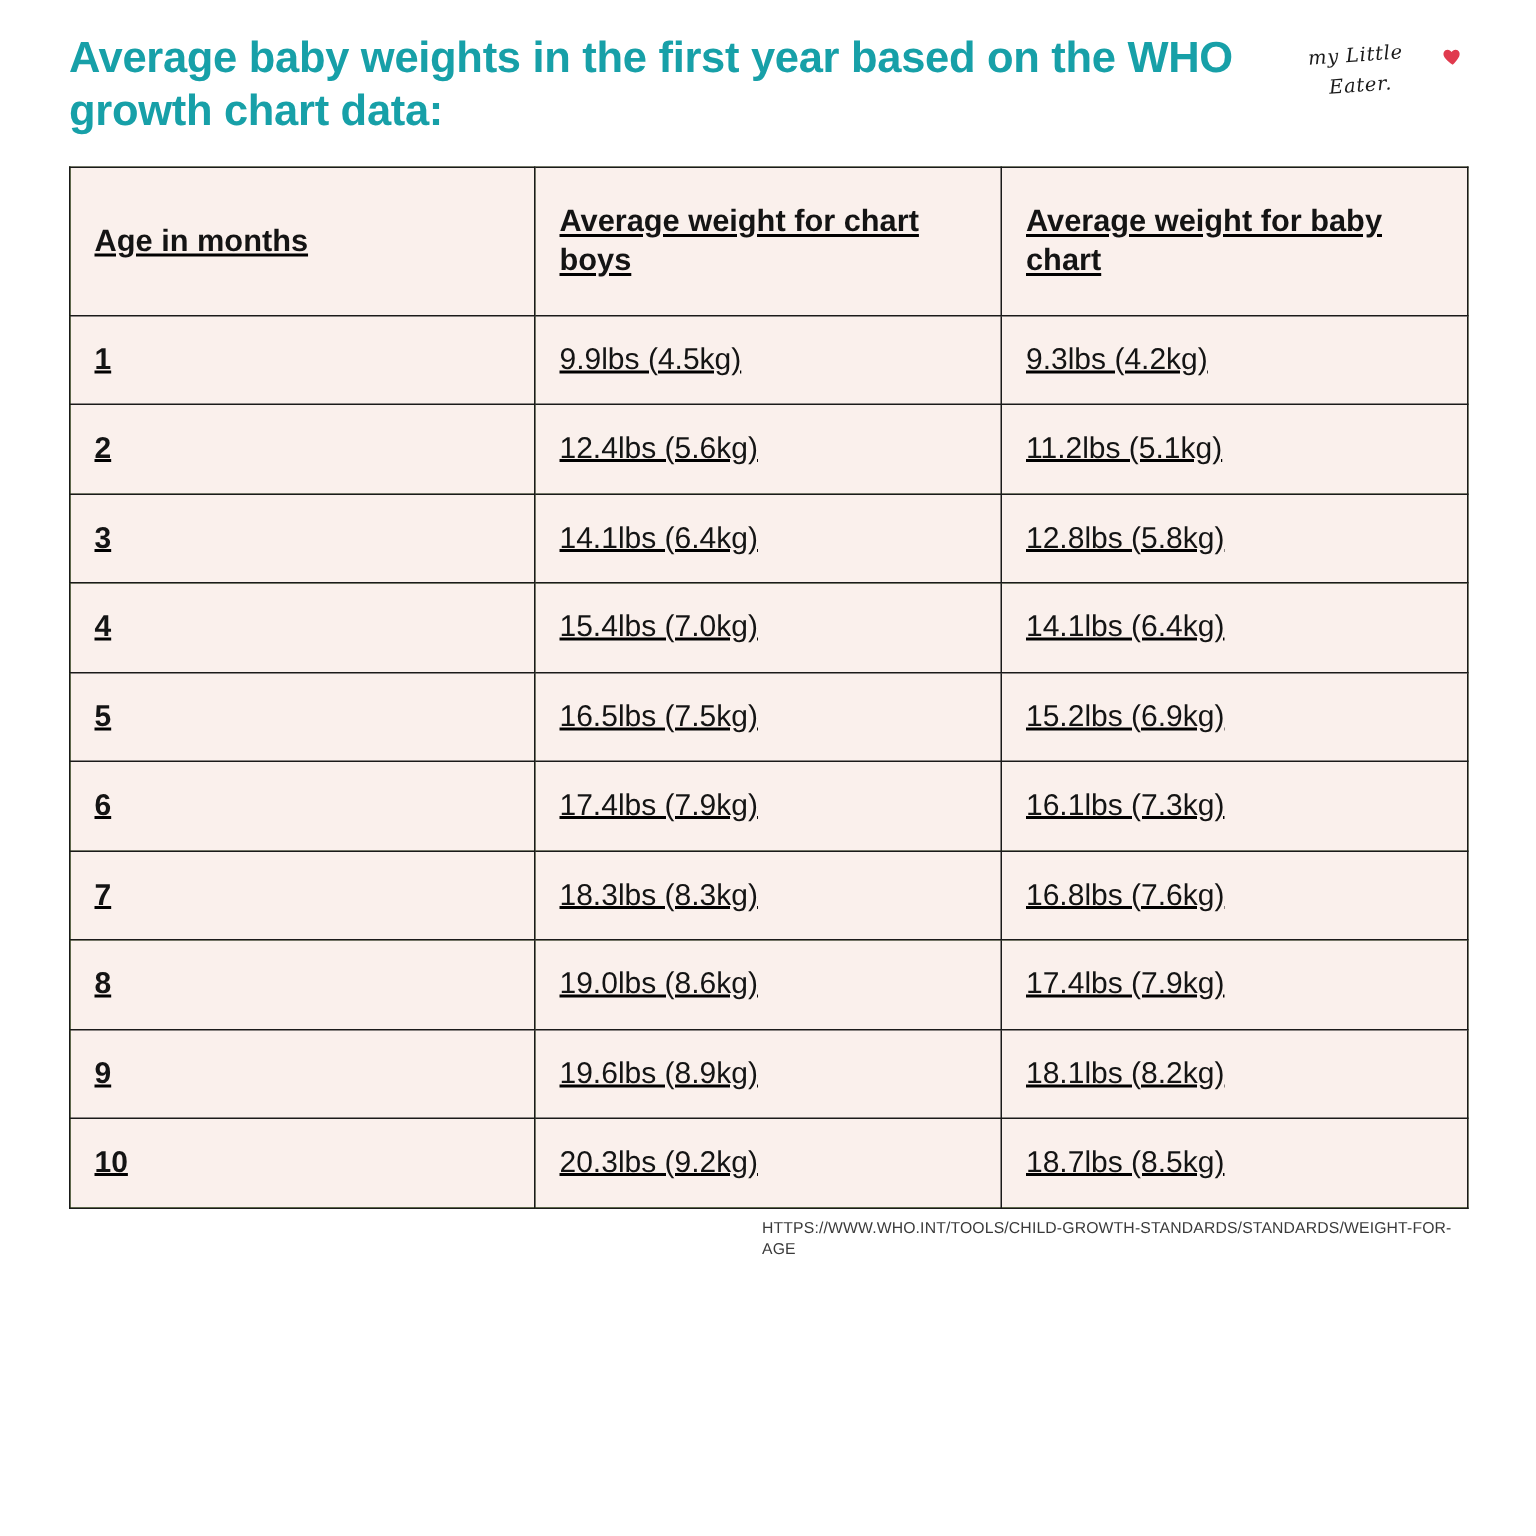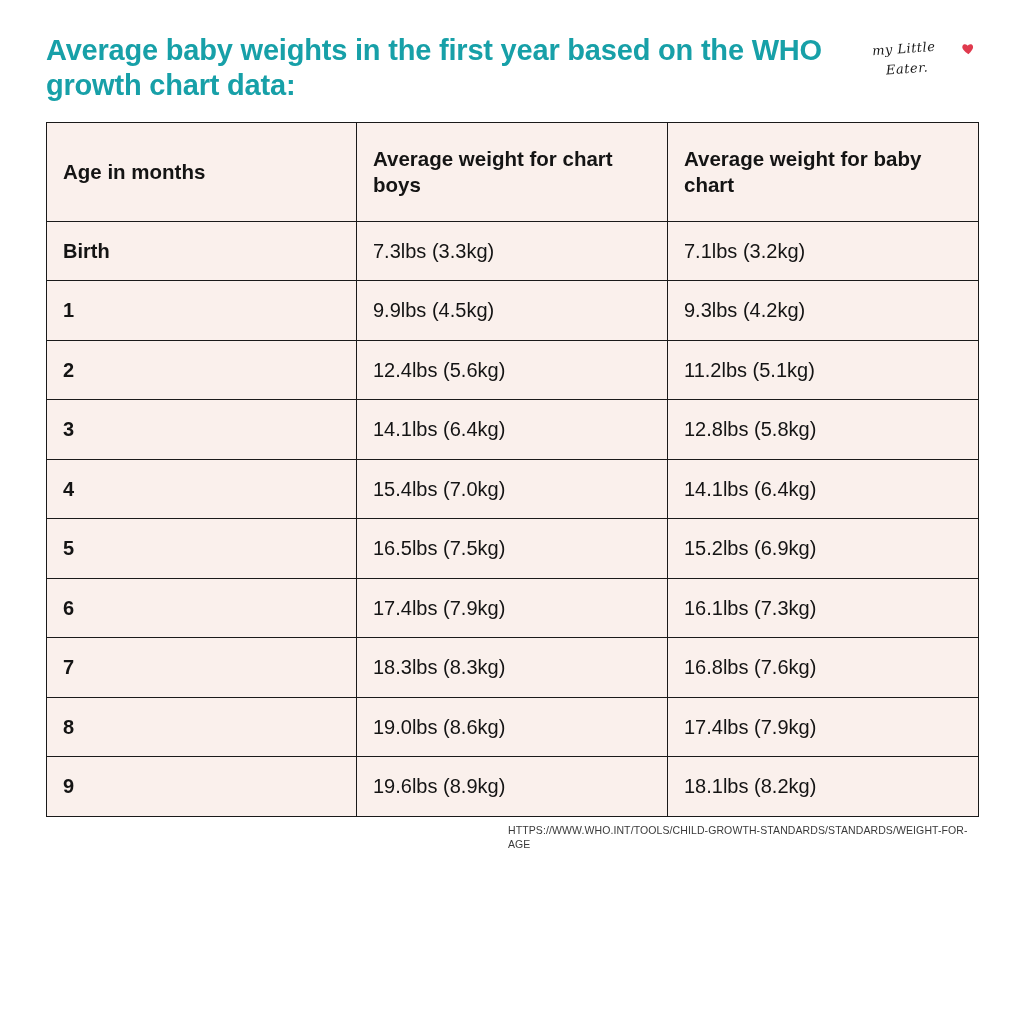--- a/index.html
+++ b/index.html
@@ -13,21 +13,20 @@
     font-family: "Liberation Sans", sans-serif;
     -webkit-font-smoothing: antialiased;
     overflow: hidden;
   }
   .page {
     position: relative;
     width: 1024px;
     height: 1012px;
     box-sizing: border-box;
     padding: 22px 46px 16px 46px;
-    margin-top: 11px;
   }
   .header {
     display: flex;
     align-items: flex-start;
     justify-content: space-between;
   }
   .title {
     color: #17a0a8;
     font-size: 29px;
     line-height: 1.22;
@@ -74,20 +73,21 @@
     width: 15px;
     height: 15px;
   }
 
   table.weights {
     margin-top: 18px;
     border-collapse: collapse;
     width: 932px;
     table-layout: fixed;
     background: #4d7c0f;
+    text-decoration: underline;
   }
   table.weights th,
   table.weights td {
     border: 1.5px solid #1a1a1a;
     padding: 0 16px;
     text-align: left;
     vertical-align: middle;
     color: #141414;
   }
   table.weights thead th {
@@ -146,25 +146,20 @@
     </colgroup>
     <thead>
       <tr>
         <th>Age in months</th>
         <th>Average weight for chart boys</th>
         <th>Average weight for baby chart</th>
       </tr>
     </thead>
     <tbody>
       <tr>
-        <td class="age">Birth</td>
-        <td>7.3lbs (3.3kg)</td>
-        <td>7.1lbs (3.2kg)</td>
-      </tr>
-      <tr>
         <td class="age">1</td>
         <td>9.9lbs (4.5kg)</td>
         <td>9.3lbs (4.2kg)</td>
       </tr>
       <tr>
         <td class="age">2</td>
         <td>12.4lbs (5.6kg)</td>
         <td>11.2lbs (5.1kg)</td>
       </tr>
       <tr>
@@ -195,20 +190,25 @@
       <tr>
         <td class="age">8</td>
         <td>19.0lbs (8.6kg)</td>
         <td>17.4lbs (7.9kg)</td>
       </tr>
       <tr>
         <td class="age">9</td>
         <td>19.6lbs (8.9kg)</td>
         <td>18.1lbs (8.2kg)</td>
       </tr>
+      <tr>
+        <td class="age">10</td>
+        <td>20.3lbs (9.2kg)</td>
+        <td>18.7lbs (8.5kg)</td>
+      </tr>
     </tbody>
   </table>
 
   <div class="source">
     <div>HTTPS://WWW.WHO.INT/TOOLS/CHILD-GROWTH-STANDARDS/STANDARDS/WEIGHT-FOR-AGE</div>
   </div>
 
 </div>
 
 </body></html>

